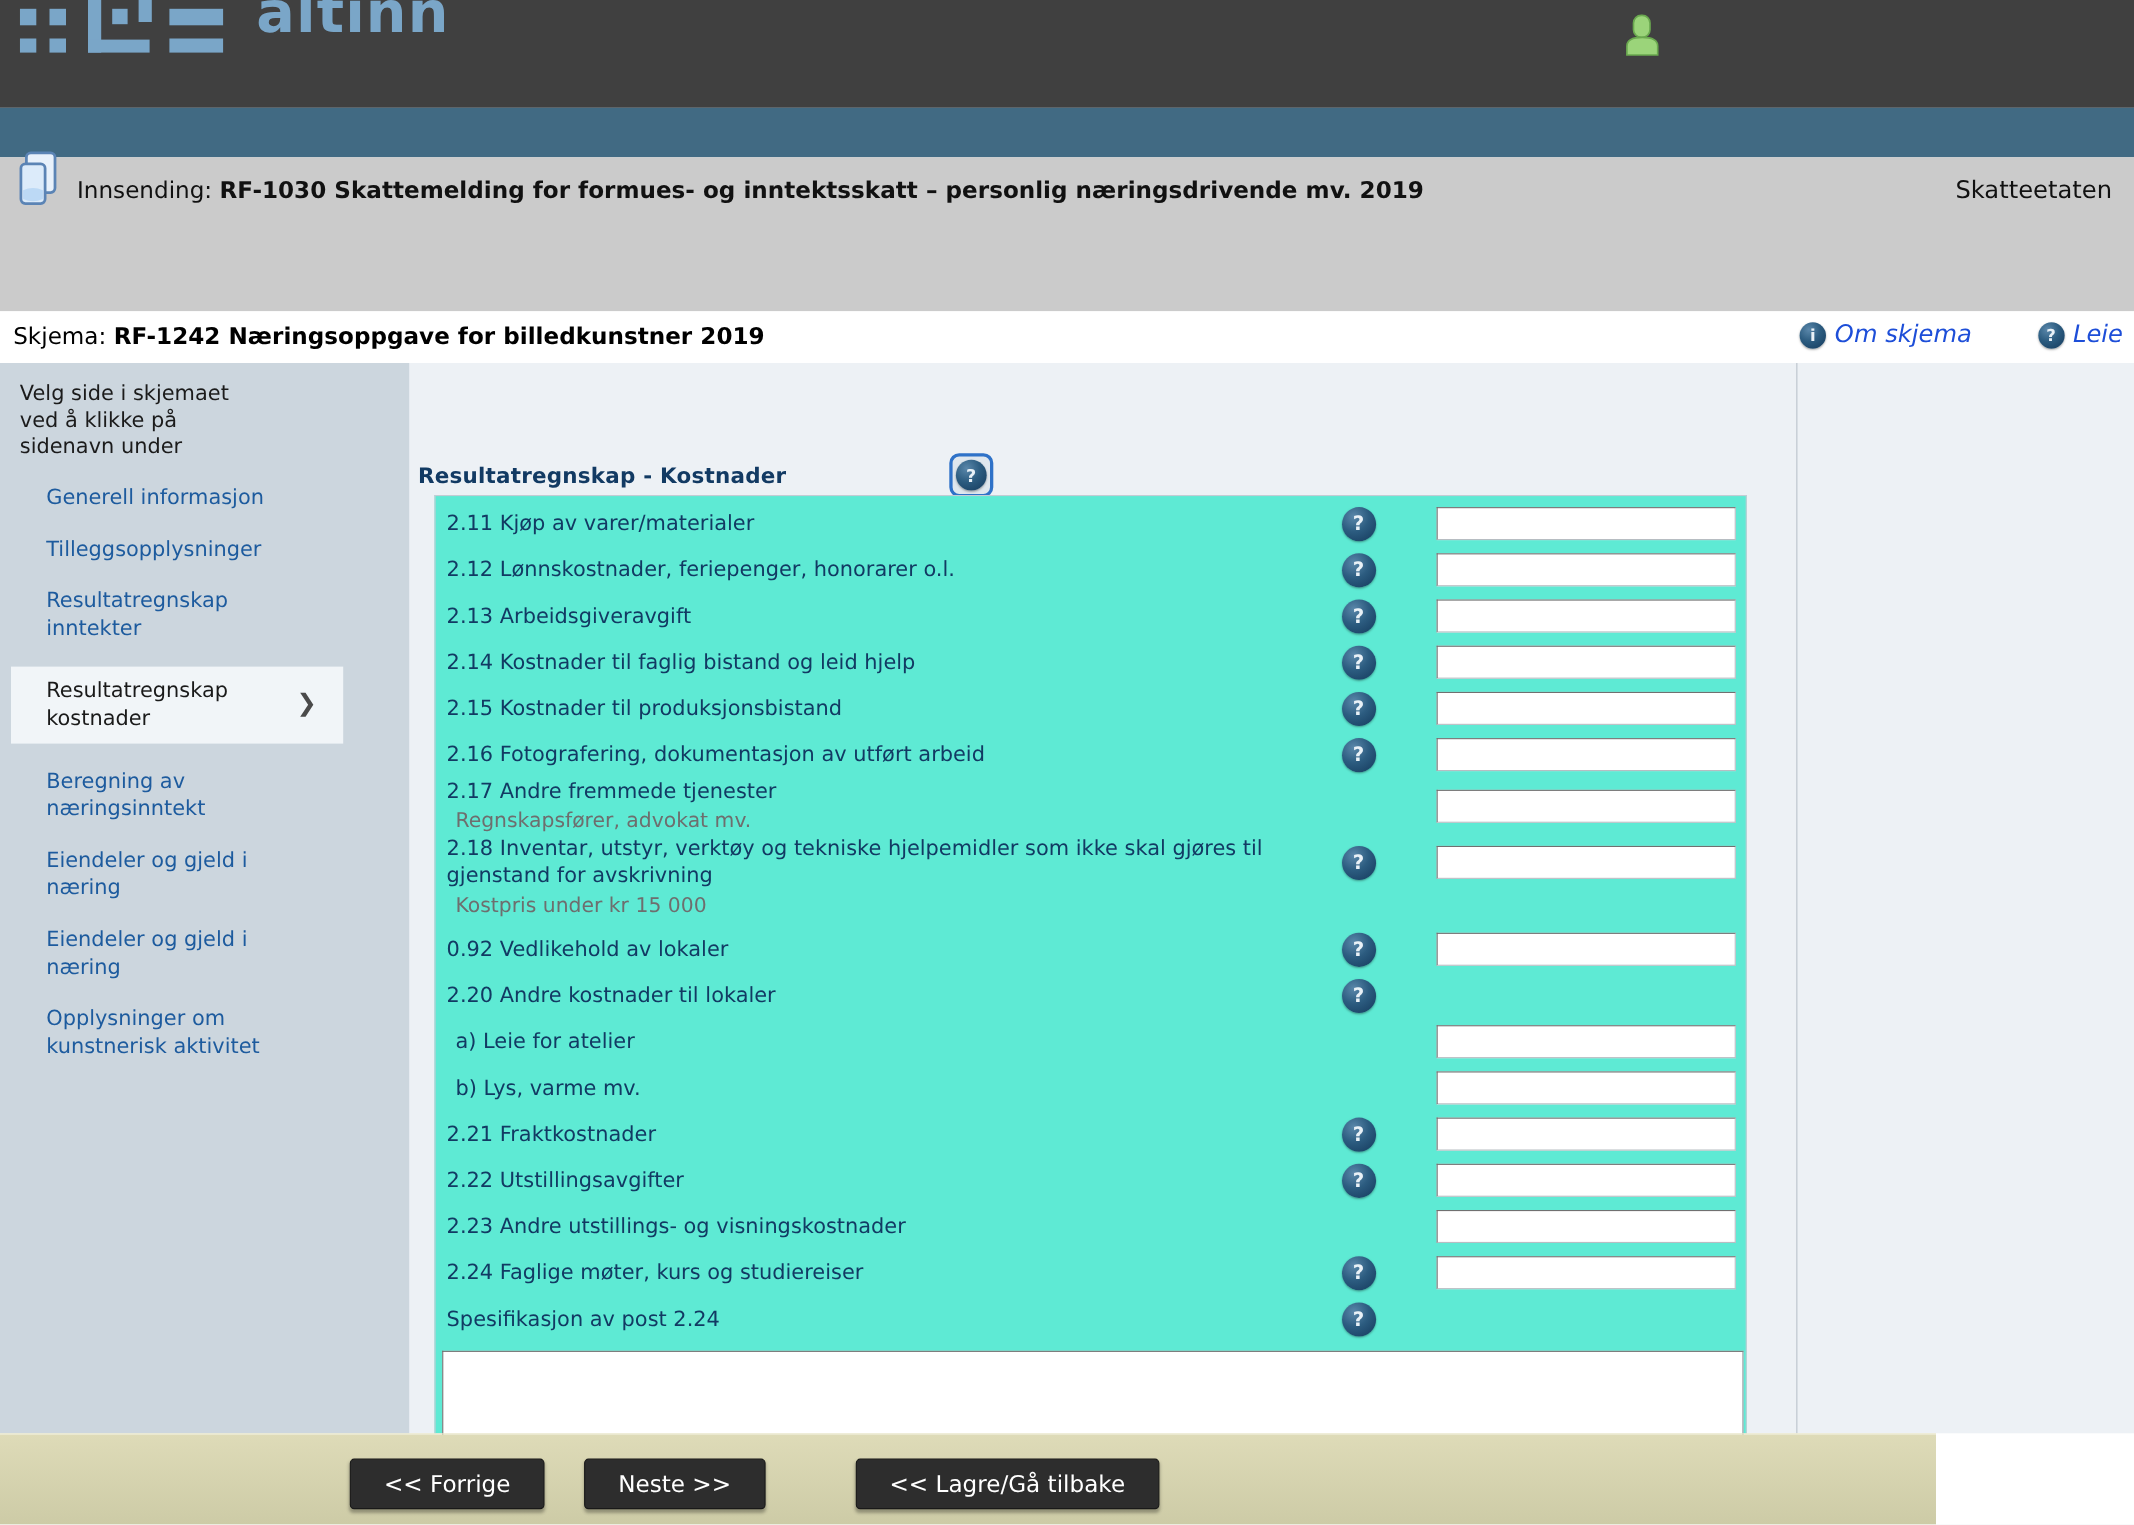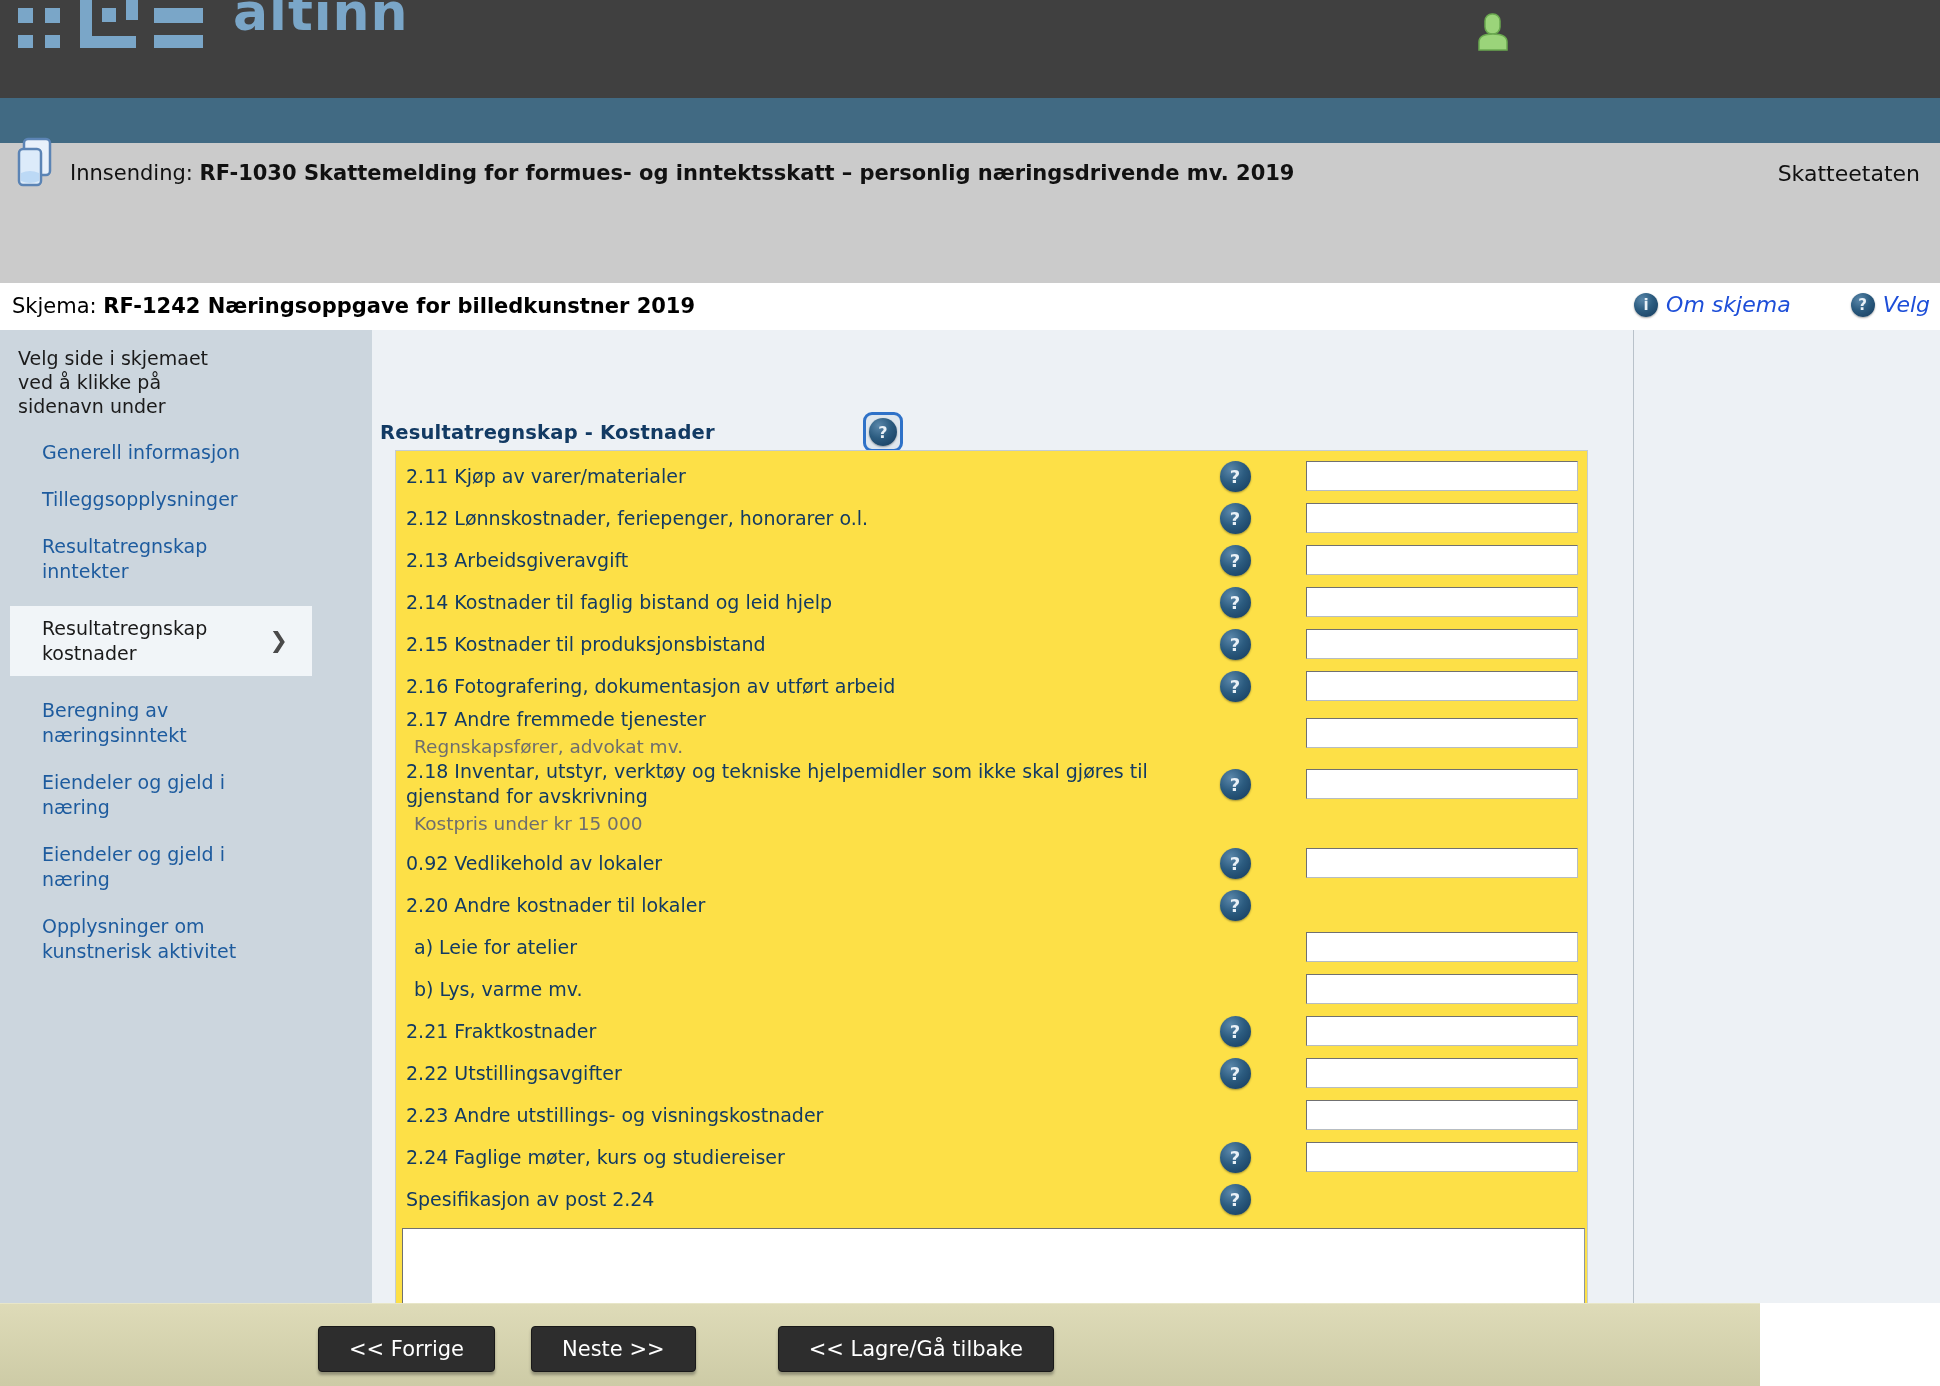--- a/index.html
+++ b/index.html
@@ -40,21 +40,21 @@
   .sb-intro { padding:16px 14px 0 18px; font-size:19px; line-height:24px; color:#1b1b1b; width:260px; }
   .sb-item { margin-top:22px; padding-left:42px; font-size:19px; line-height:25px; color:#1d5b9e; width:270px; cursor:pointer; }
   .sb-item.sel { background:#f1f5f8; width:302px; margin-left:10px; padding:10px 0 10px 32px; color:#1a1a1a; position:relative; cursor:default; }
   .sb-item.sel .arrow { position:absolute; right:24px; top:50%; transform:translateY(-54%); color:#4a4a4a; font-size:22px; font-weight:bold; }
   .sb-item .txt { display:inline-block; max-width:215px; }
 
   
   .main { position:absolute; left:312px; top:0; width:1321px; height:973px; }
   .title-row { margin:84px 0 0 68px; display:flex; align-items:center; height:36px; }
   .title-row h2 { font-size:19.5px; color:#123a63; font-weight:bold; letter-spacing:0.2px; }
-  .panel { position:absolute; left:83px; top:120px; width:1193px; height:853px; background:#fde047; border:1px solid #c3ccd4; border-bottom:none; padding:4px 0 0 4px; }
+  .panel { position:absolute; left:83px; top:120px; width:1193px; height:853px; background:#5eead4; border:1px solid #c3ccd4; border-bottom:none; padding:4px 0 0 4px; }
 
   .frow { display:grid; grid-template-columns:790px 90px 300px; align-items:center; min-height:42px; }
   .frow .lblcell { padding-left:6px; font-size:19px; color:#123a63; line-height:25px; }
   .frow .lblcell .sub { color:#6e6e6e; font-size:18.5px; padding-left:8px; margin-top:2px; }
   .frow.indent .lblcell { padding-left:14px; }
   .frow .helpcell { display:flex; justify-content:center; align-items:center; }
   .frow .inpcell input { width:272px; height:30px; margin-left:26px; background:#fff;
        border:1px solid #8d959c; border-top-color:#707070; border-left-color:#707070;
        border-bottom-color:#b7bdc2; border-right-color:#b7bdc2; font-size:18px; padding:0 6px; }
   .frow.multi { align-items:start; }
@@ -141,21 +141,21 @@
       <span>Skjema:</span>
       <b>RF-1242 Næringsoppgave for billedkunstner 2019</b>
     </span>
     <div class="links" id="skjema-links">
         <span class="sk-link">
           <span class="qicon small">i</span>
           <span class="lbl">Om skjema</span>
         </span>
         <span class="sk-link">
           <span class="qicon small">?</span>
-          <span class="lbl">Velg</span>
+          <span class="lbl">Leie</span>
         </span>
       </div>
   </div>
 
   <div class="content">
     <aside class="sidebar">
       <div class="sb-intro">Velg side i skjemaet ved å klikke på sidenavn under</div>
       <nav id="sb-items">
           <div class="sb-item"><span class="txt">Generell informasjon</span></div>
           <div class="sb-item"><span class="txt">Tilleggsopplysninger</span></div>

